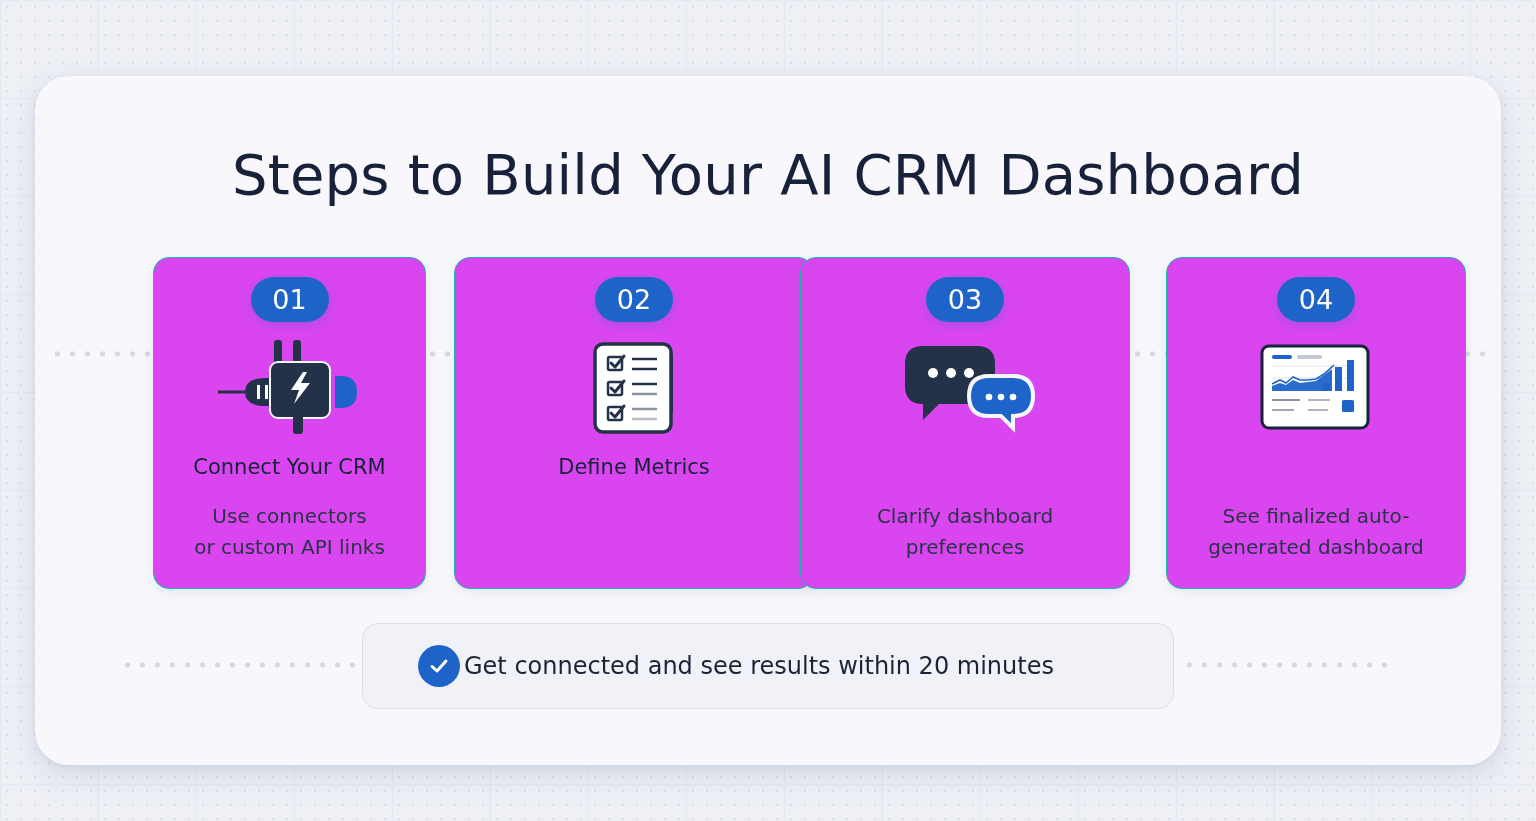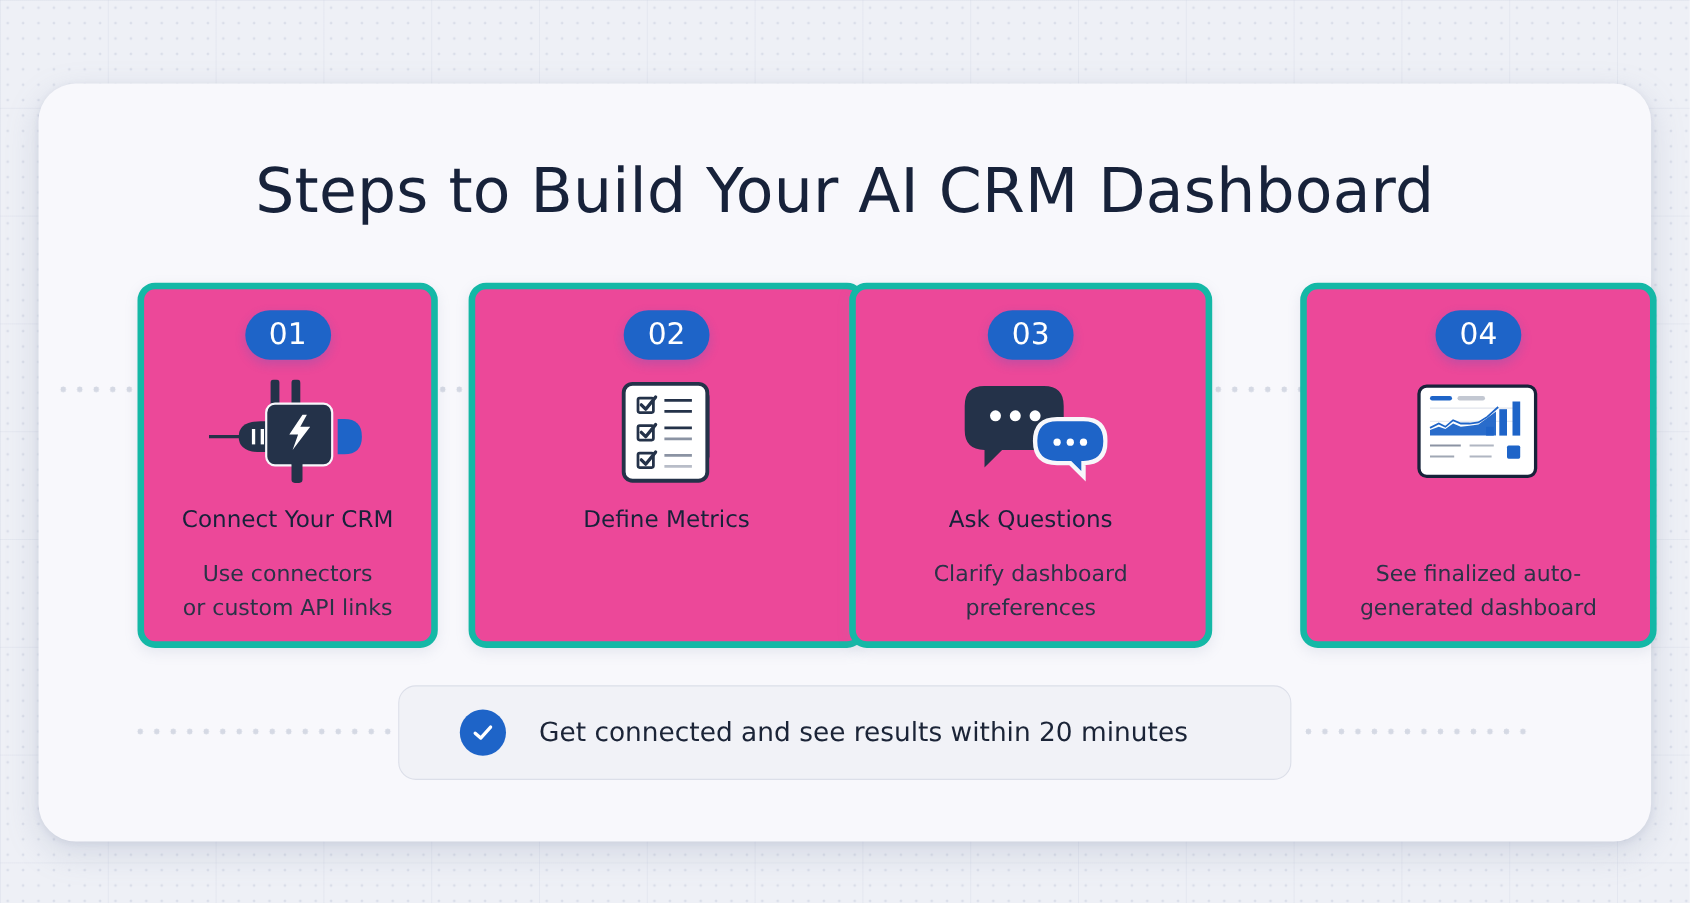--- a/index.html
+++ b/index.html
@@ -35,24 +35,25 @@
     .dotline {
       position: absolute;
       height: 6px;
       background-image: radial-gradient(circle, #d5d9e4 2.4px, transparent 2.8px);
       background-size: 15px 6px;
       background-repeat: repeat-x;
     }
     .card {
       position: absolute;
       top: 257px; height: 332px;
-      background: #ec4899;
-      border: 6px solid #14b8a6;
+      background: #d946ef;
+      border: 1px solid #14b8a6;
       border-radius: 16px;
       box-shadow: 0 4px 12px rgba(130,140,170,0.14);
+      margin-left: 28px;
     }
     .badge {
       position: absolute;
       top: 19px;
       left: 50%;
       transform: translateX(-50%);
       width: 78px; height: 45px;
       border-radius: 23px;
       background: #1e64c8;
       color: #ffffff;
@@ -96,21 +97,21 @@
       display: flex; align-items: center;
     }
     .check {
       margin-left: 55px;
       width: 42px; height: 42px;
       border-radius: 50%;
       background: #1e64c8;
       display: flex; align-items: center; justify-content: center;
     }
     .footer-text {
-      margin-left: 30px;
+      margin-left: 4px;
       font-size: 24px;
       color: #1b2437;
     }
   </style>
 </head>
 <body>
 
 <div class="panel"></div>
 
 <div class="dotline" style="left:50px; top:351px; width:1440px;"></div>
@@ -177,28 +178,27 @@
       <path d="M28 6 L82 6 Q100 6 100 24 L100 46 Q100 64 82 64 L44 64 L28 80 L28 64 Q10 64 10 46 L10 24 Q10 6 28 6 Z" fill="#243249"></path>
       <circle cx="38" cy="33" r="5" fill="#ffffff"></circle>
       <circle cx="56" cy="33" r="5" fill="#ffffff"></circle>
       <circle cx="74" cy="33" r="5" fill="#ffffff"></circle>
       <path d="M94 36 L118 36 Q138 36 138 56 Q138 76 118 76 L118 88 L106 76 L94 76 Q74 76 74 56 Q74 36 94 36 Z" fill="#1e64c8" stroke="#f7f7fb" stroke-width="4"></path>
       <circle cx="94" cy="57" r="3.3" fill="#ffffff"></circle>
       <circle cx="106" cy="57" r="3.3" fill="#ffffff"></circle>
       <circle cx="118" cy="57" r="3.3" fill="#ffffff"></circle>
     </svg>
   </div>
-  <div class="card-title">Ask Questions</div>
   <div class="card-desc">
     <div>Clarify dashboard</div>
     <div>preferences</div>
   </div>
 </div>
 
-<div class="card" style="left:1182px; width:324px;">
+<div class="card" style="left:1138px; width:300px;">
   <div class="badge">04</div>
   <div class="icon-wrap">
     <svg width="120" height="100" viewBox="0 0 120 100">
       <rect x="6" y="6" width="106" height="82" rx="7" fill="#ffffff" stroke="#17223a" stroke-width="3"></rect>
       <rect x="16" y="15" width="20" height="4" rx="2" fill="#1e64c8"></rect>
       <rect x="41" y="15" width="25" height="4" rx="2" fill="#c3c8d2"></rect>
       <line x1="16" y1="26" x2="95" y2="26" stroke="#e2e5ec" stroke-width="1"></line>
       <line x1="16" y1="38" x2="95" y2="38" stroke="#e2e5ec" stroke-width="1"></line>
       <path d="M16 46 L24 43 L30 45 L37 40 L44 43 L52 42 L60 41 L68 35 L76 29 L76 51 L16 51 Z" fill="#1e64c8" opacity="0.95"></path>
       <path d="M16 44 L24 40 L30 43 L37 37 L44 40 L52 40 L60 39 L68 34 L78 25" fill="none" stroke="#1e64c8" stroke-width="1.6"></path>

